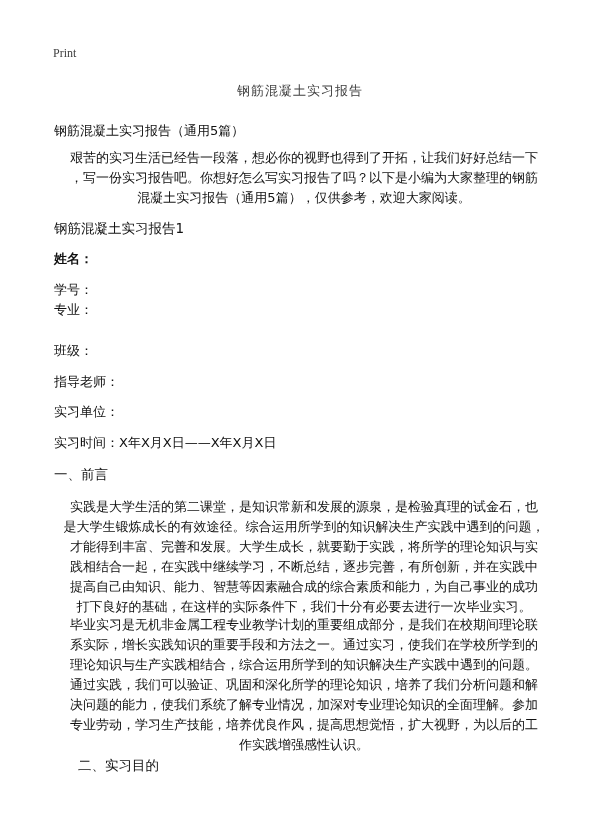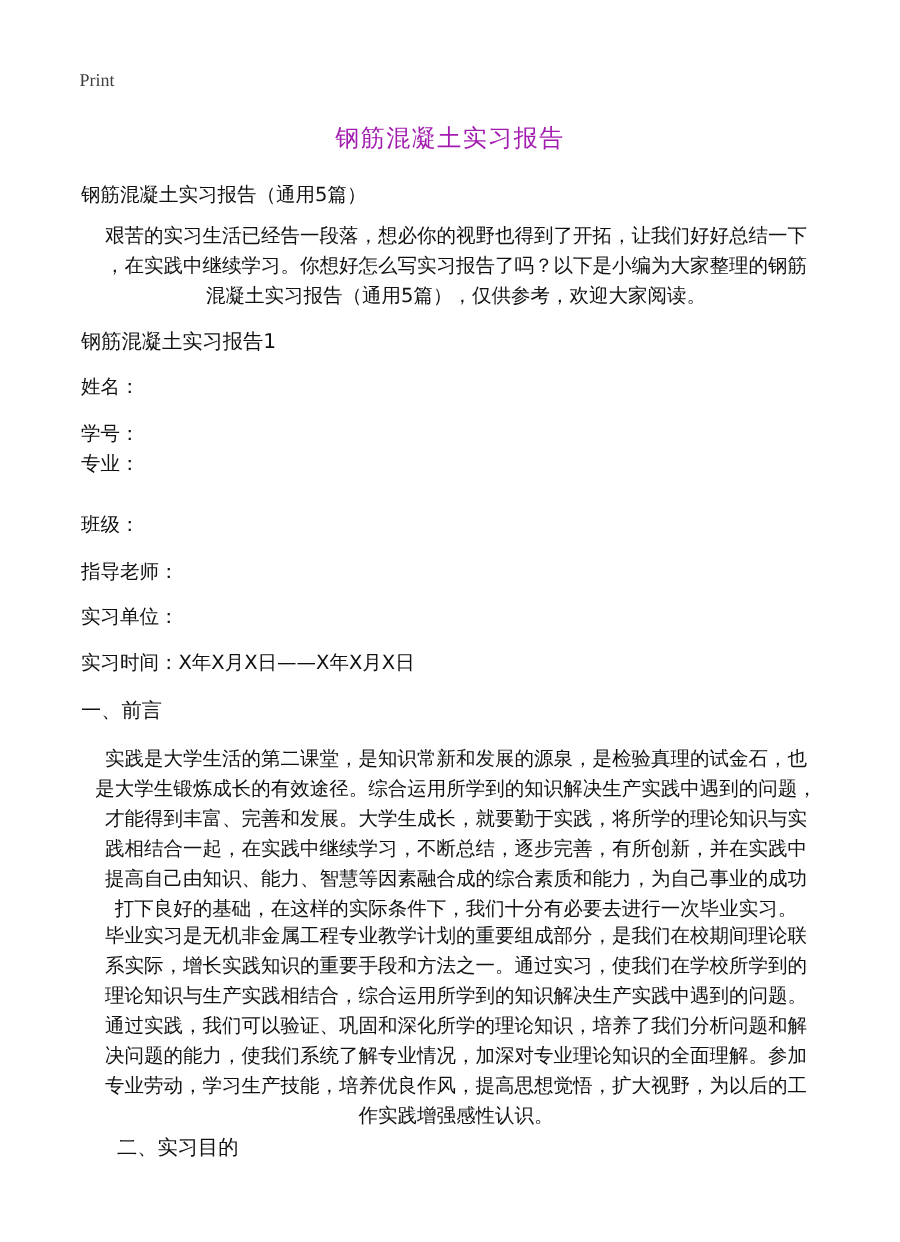--- a/index.html
+++ b/index.html
@@ -1,44 +1,44 @@
 <!DOCTYPE html>
 <html><head>
   <meta charset="utf-8">
   <style>
     html, body { margin: 0; padding: 0; background: #ffffff; }
     body { width: 600px; height: 828px; overflow: hidden; position: relative;
            font-family: "DejaVu Sans", sans-serif; color: #111; }
     .print { position: absolute; left: 53px; top: 46px; font-family: "Liberation Serif", serif;
              font-size: 12px; color: #404040; }
     .title { position: absolute; left: 0; width: 600px; top: 82px; text-align: center;
-             font-size: 16px; font-weight: normal; color: #a21caf; letter-spacing: 1px; }
+             font-size: 13px; font-weight: normal; color: #404040; letter-spacing: 1px; }
     .block { position: absolute; left: 54px; width: 500px; font-size: 13px; line-height: 20px; }
     .p { margin: 0; text-align: center; }
     .field { position: absolute; left: 54px; font-size: 13px; line-height: 20px; }
     .h { position: absolute; left: 54px; font-size: 13.5px; font-weight: normal; line-height: 20px; }
   </style>
 </head>
 <body>
 
 <div class="print">Print</div>
 
 <div class="title">钢筋混凝土实习报告</div>
 
 <div class="block" style="top:121px;">钢筋混凝土实习报告（通用5篇）</div>
 
 <div class="block" style="top:148px;">
   <p class="p">艰苦的实习生活已经告一段落，想必你的视野也得到了开拓，让我们好好总结一下</p>
-  <p class="p">，在实践中继续学习。你想好怎么写实习报告了吗？以下是小编为大家整理的钢筋</p>
+  <p class="p">，写一份实习报告吧。你想好怎么写实习报告了吗？以下是小编为大家整理的钢筋</p>
   <p class="p">混凝土实习报告（通用5篇），仅供参考，欢迎大家阅读。</p>
 </div>
 
 <div class="h" style="top:218px;">钢筋混凝土实习报告1</div>
 
-<div class="field" style="top:249px;">姓名：</div>
+<div class="field" style="top:249px;font-weight:bold;">姓名：</div>
 <div class="field" style="top:280px;text-align:center;">学号：</div>
 <div class="field" style="top:300px;">专业：</div>
 <div class="field" style="top:341px;">班级：</div>
 <div class="field" style="top:372px;">指导老师：</div>
 <div class="field" style="top:402px;">实习单位：</div>
 <div class="field" style="top:433px;">实习时间：X年X月X日——X年X月X日</div>
 
 <div class="h" style="top:464px;">一、前言</div>
 
 <div class="block" style="top:497px;">

